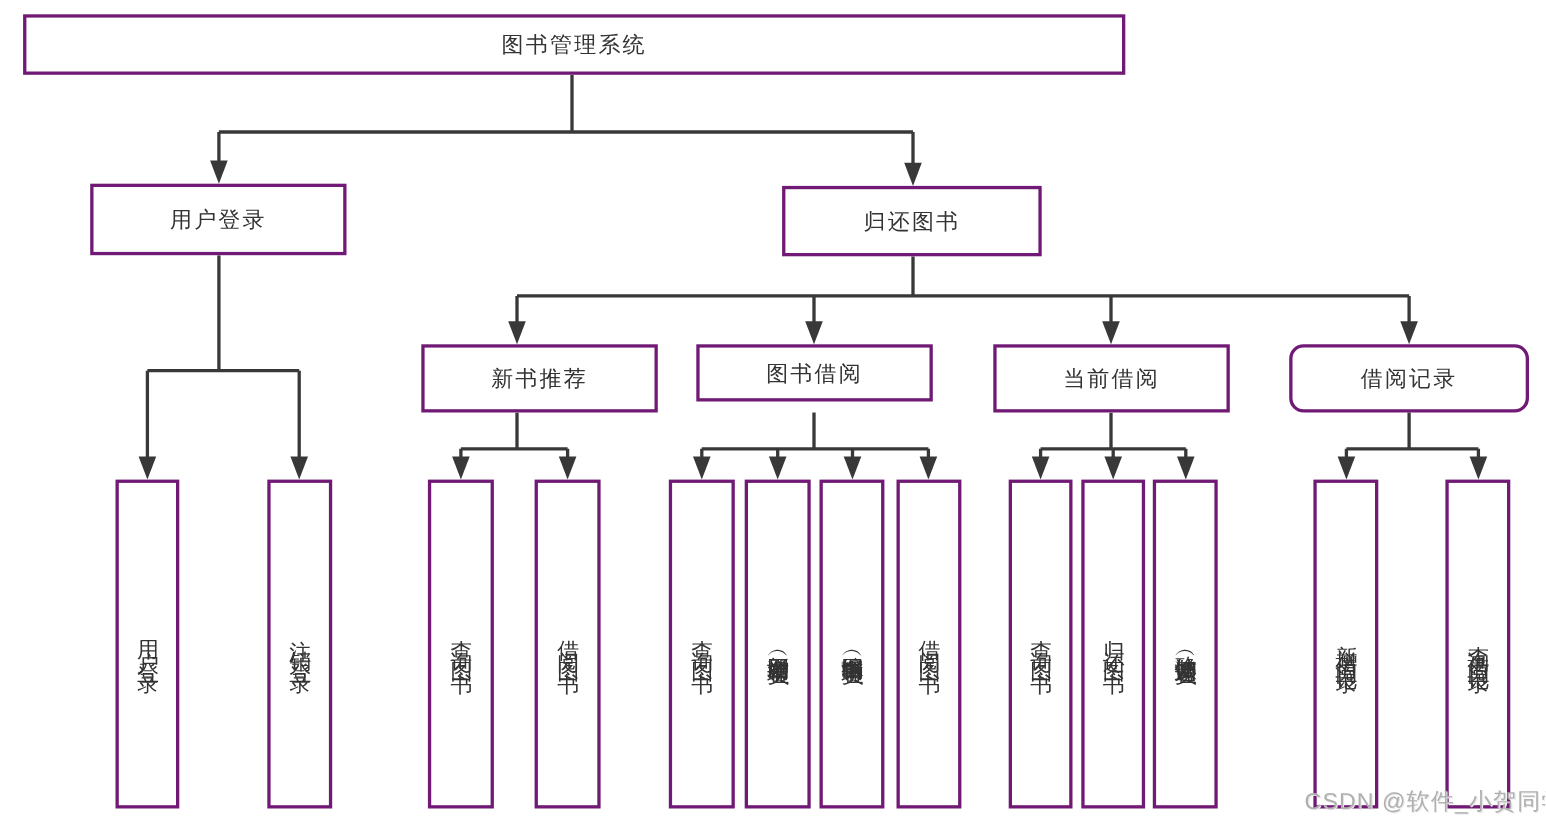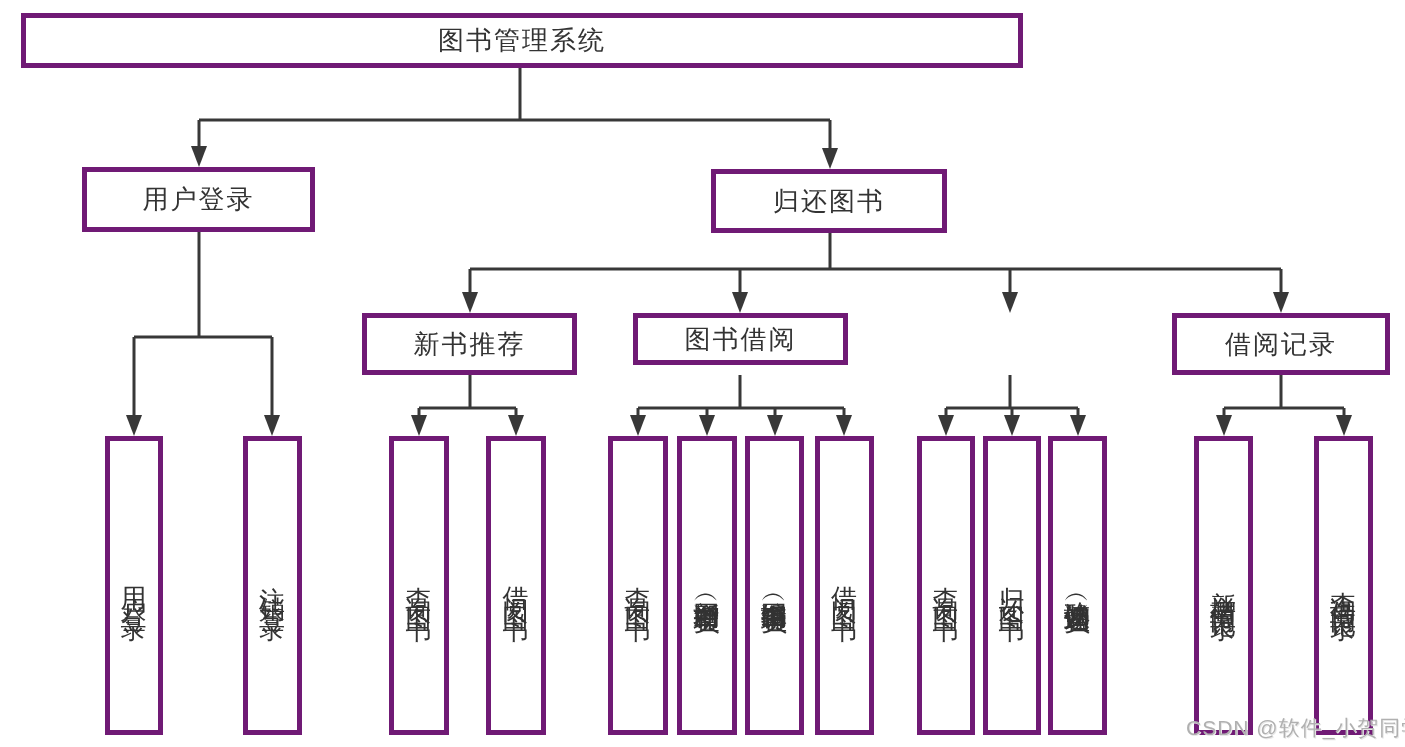--- a/index.html
+++ b/index.html
@@ -7,28 +7,28 @@
     position:relative;
     width:1405px;height:747px;
     background:#ffffff;
     font-family:"Liberation Sans","DejaVu Sans",sans-serif;
     overflow:hidden;
   }
   #wires{position:absolute;left:0;top:0;z-index:1;}
   .node{
     position:absolute;
     background:#ffffff;
-    border:5px solid #701a75;
+    border:3px solid #701a75;
     box-sizing:border-box;
     display:flex;
     align-items:center;
     justify-content:center;
     z-index:2;
     color:#333333;
-    font-size:26px;
+    font-size:20px;
     letter-spacing:2px;
     white-space:nowrap;
   }
   .leaf{
     top:436px;height:299px;width:58px;
   }
   .v-text{
     writing-mode:vertical-rl;
     letter-spacing:10px;
     line-height:1;
@@ -88,27 +88,30 @@
     <span>图书管理系统</span>
   </div>
 
   <div class="node" style="left:82px;top:167px;width:233px;height:65px;">
     <span>用户登录</span>
   </div>
   <div class="node" style="left:711px;top:169px;width:236px;height:64px;">
     <span>归还图书</span>
   </div>
 
-  <div class="node" style="left:362px;top:313px;width:215px;height:62px;">
+  <div class="node" style="left:383px;top:313px;width:215px;height:62px;">
     <span>新书推荐</span>
   </div>
   <div class="node" style="left:633px;top:313px;width:215px;height:52px;">
     <span>图书借阅</span>
   </div>
-  <div class="node" style="left:1172px;top:313px;width:218px;height:62px;">
+  <div class="node" style="left:903px;top:313px;width:215px;height:62px;">
+    <span>当前借阅</span>
+  </div>
+  <div class="node" style="left:1172px;top:313px;width:218px;height:62px;border-radius:13px;">
     <span>借阅记录</span>
   </div>
 
   <div class="node leaf" style="left:105px;">
     <span class="v-text">用户登录</span>
   </div>
   <div class="node leaf" style="left:243px;width:59px;">
     <span class="v-text">注销登录</span>
   </div>
 

